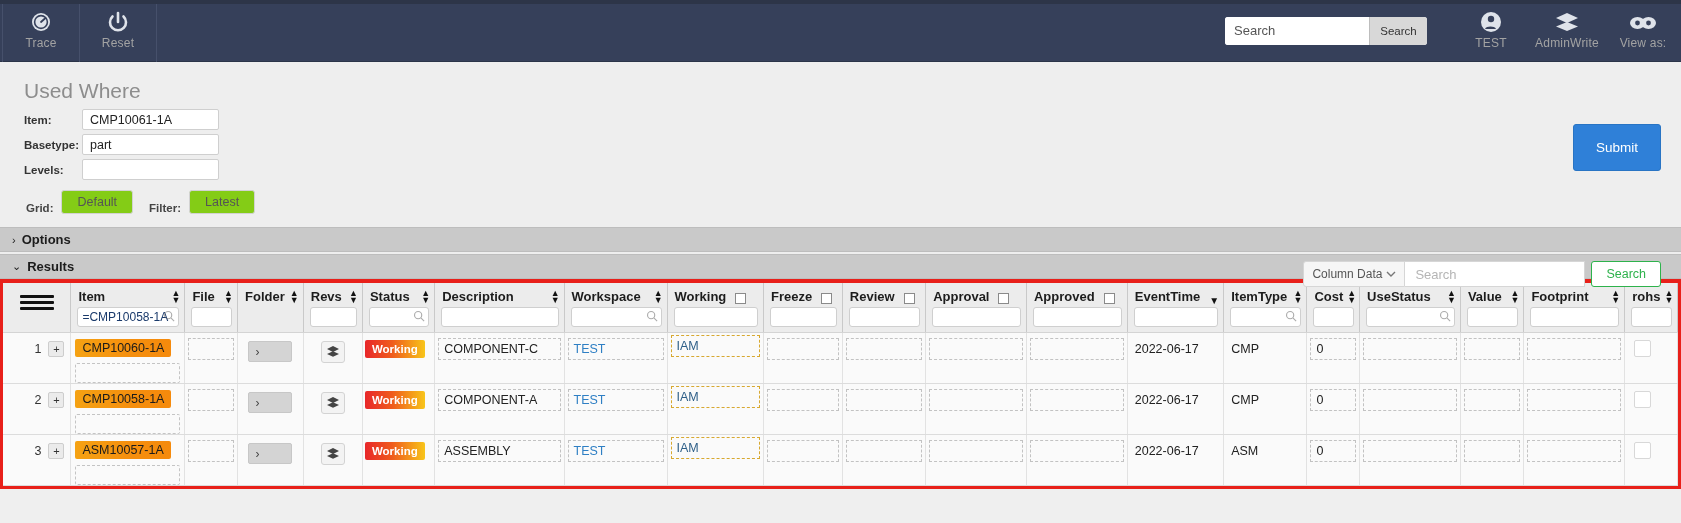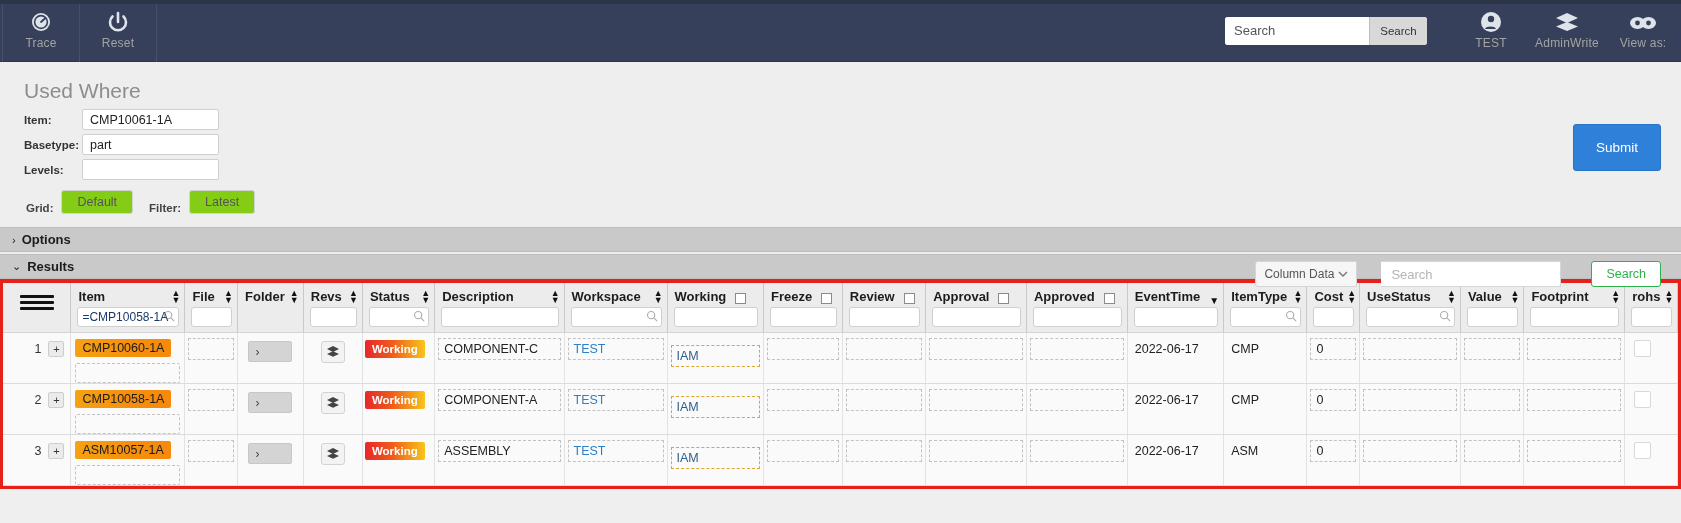--- a/index.html
+++ b/index.html
@@ -69,21 +69,21 @@
   }
 
   .gridrow { display:flex; align-items:flex-end; margin:10px 0 0 26px; gap:0; }
   .gridrow .tag { font-size:11.5px; font-weight:bold; color:#444; margin-right:8px; }
   .pillbtn {
     border:1px solid #d2d2d2; background:#84cc16; border-radius:3px;
     font-size:12.5px; color:#555; padding:4px 15px; cursor:pointer; margin-right:16px;
   }
 
   .colsearch {
-    position:absolute; right:20px; top:199px; display:flex; align-items:center;gap:24px;
+    position:absolute; right:20px; top:199px; display:flex; align-items:center;
   }
   .colsel {
     width:102px; height:26px; border:1px solid #d6d6d6; background:#f6f6f6;
     border-radius:3px 0 0 3px; font-size:12px; color:#555;
     display:flex; align-items:center; justify-content:space-between; padding:0 8px; cursor:pointer;
   }
   .colinput {
     width:180px; height:26px; border:1px solid #d6d6d6; border-left:0; background:#fff;
     padding:0 10px; font-size:13px; color:#333; outline:none;
     font-family:"Liberation Sans", sans-serif;
@@ -171,21 +171,21 @@
     color:#fff; font-size:11.5px; font-weight:bold; border-radius:2px;
   }
   .dashcell {
     margin:5px 3px 0 3px; border:1px dashed #c2c2c2; min-height:22px;
     font-size:12.5px; color:#222; padding:3px 5px; white-space:nowrap; overflow:hidden;
   }
   .dashcell.link { color:#2e7fc4; }
   .dashcell.empty { color:transparent; }
   td.workingcell { background:#f3c14f; }
   .workingtxt {
-    margin:12px 3px 0 3px; border:1px dashed #d7a830; min-height:22px;
+    margin:2px 3px 0 3px; border:1px dashed #d7a830; min-height:22px;
     font-size:12.5px; color:#2e5f88; padding:3px 5px;
   }
   .plaintxt { font-size:12.5px; color:#222; padding:9px 6px 0 7px; white-space:nowrap; }
   .rohsbox {
     margin:7px 0 0 9px; width:17px; height:17px; border:1px solid #d8d8d8;
     background:#fff; border-radius:2px;
   }
 </style>
 </head>
 <body>

